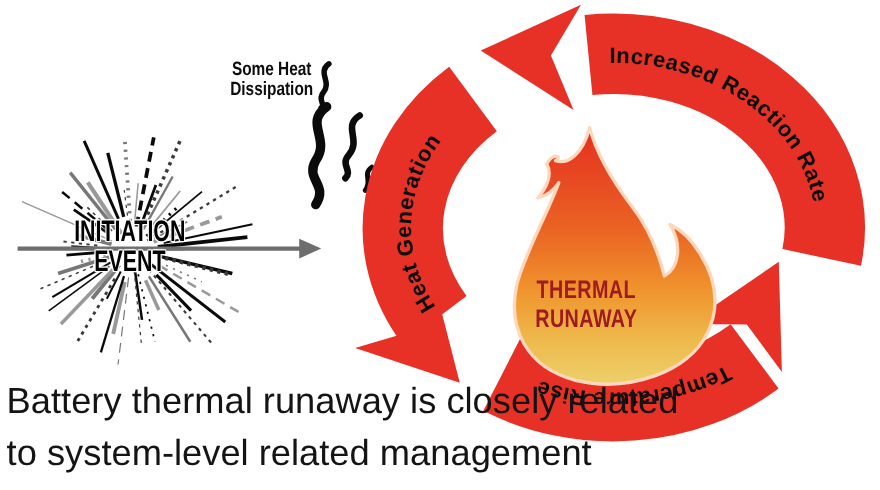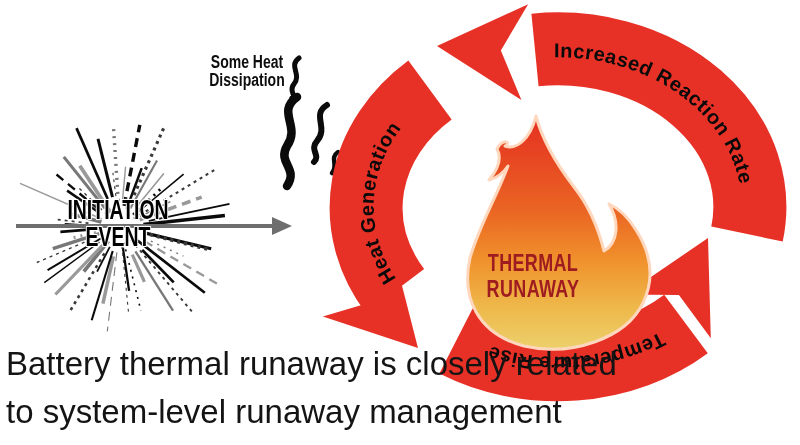--- a/index.html
+++ b/index.html
@@ -150,16 +150,16 @@
     <div>EVENT</div>
   </div>
 
   <div class="overlay flamelabel">
     <div>THERMAL</div>
     <div>RUNAWAY</div>
   </div>
 
   <div class="overlay caption">
     <div>Battery thermal runaway is closely related</div>
-    <div>to system-level runaway management</div>
+    <div>to system-level related management</div>
   </div>
 
 </div>
 
 </body></html>

